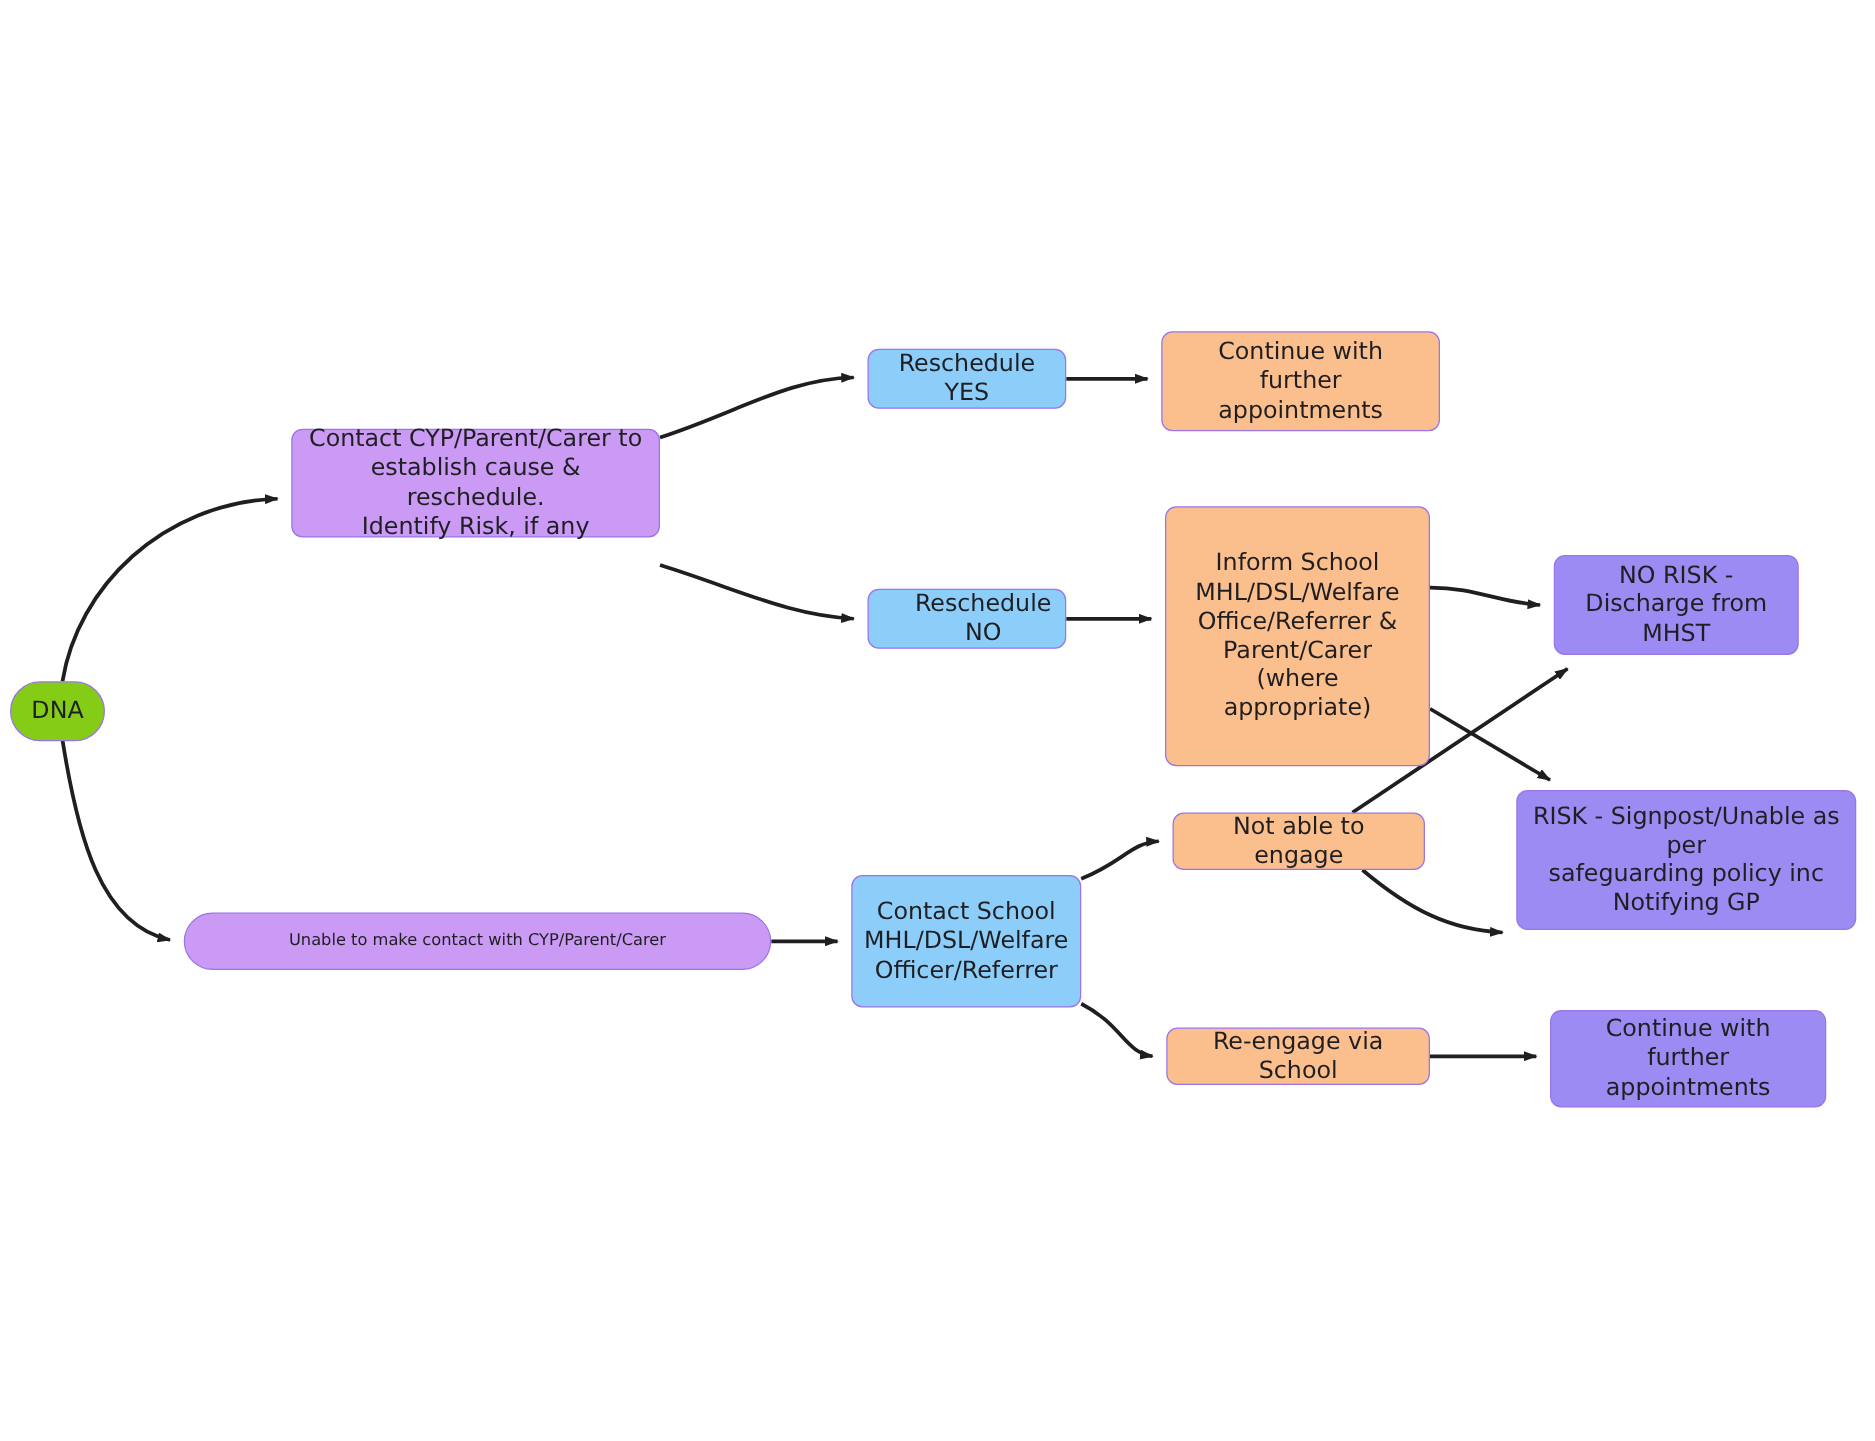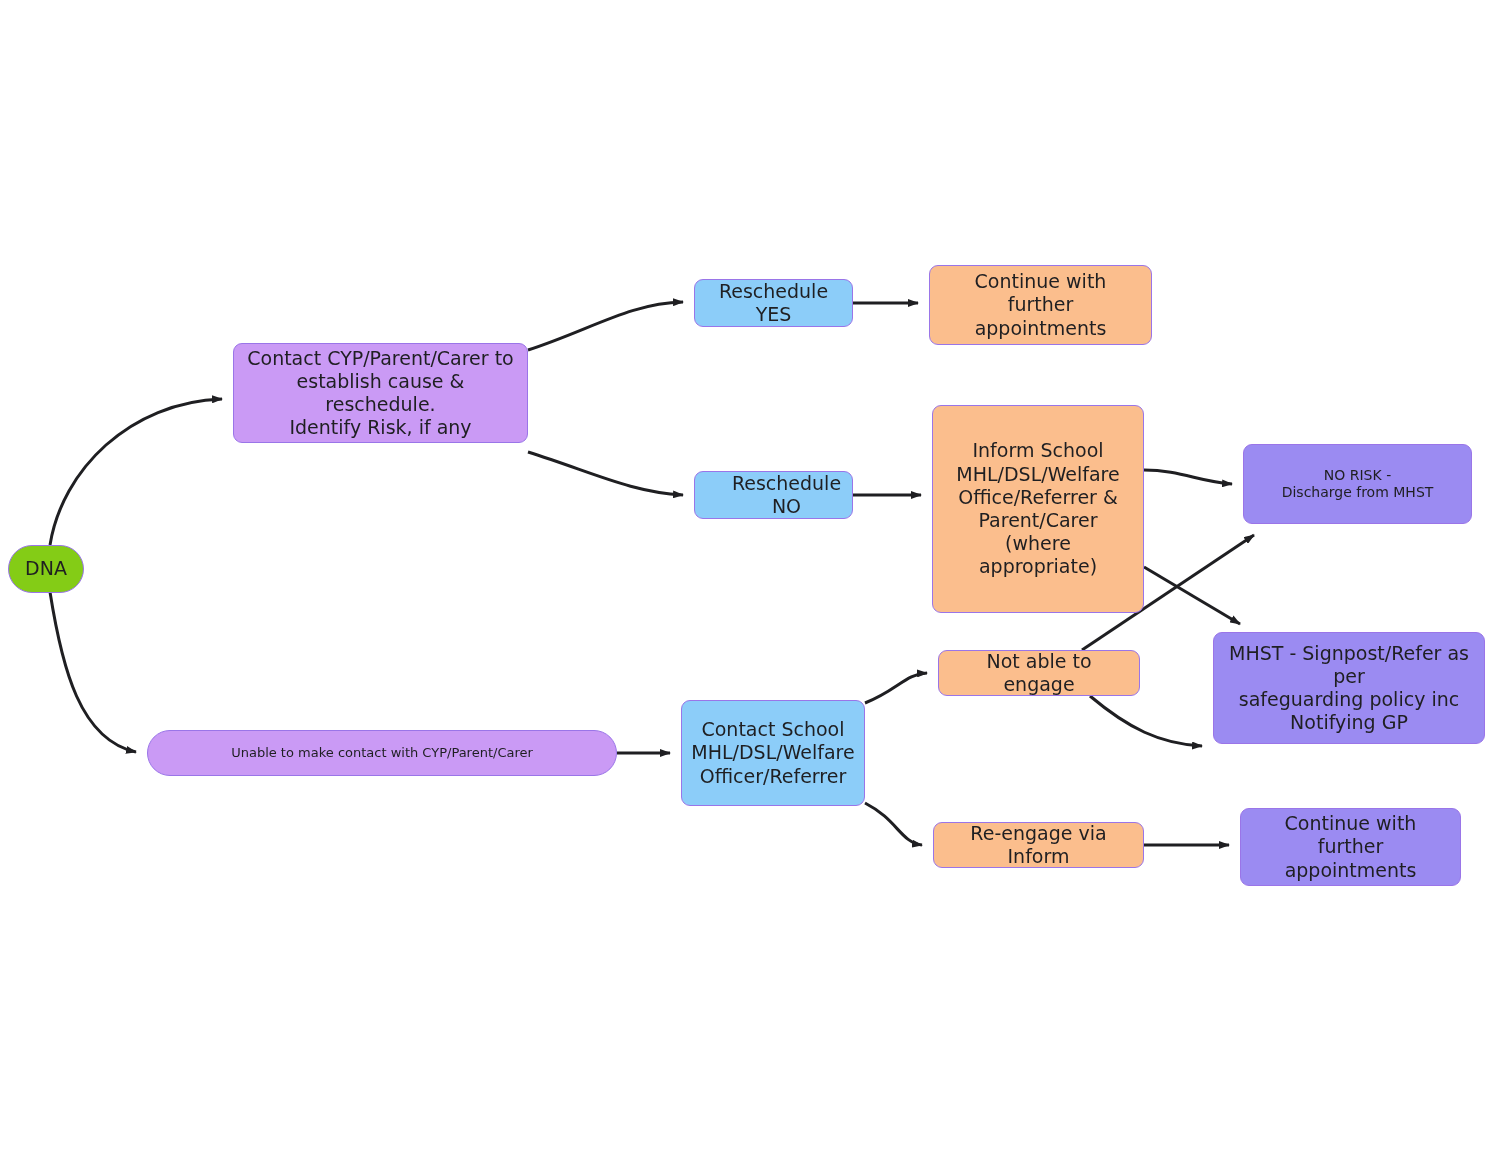--- a/index.html
+++ b/index.html
@@ -90,40 +90,40 @@
 
     <path d="M 1082,650 L 1254,535" fill="none" stroke="#1f1f22" stroke-width="3" marker-end="url(#arrowhead)"></path>
 
     <path d="M 1090,696 C 1128,728 1160,744 1202,746" fill="none" stroke="#1f1f22" stroke-width="3" marker-end="url(#arrowhead)"></path>
 
     <path d="M 1144,845 L 1229,845" fill="none" stroke="#1f1f22" stroke-width="3" marker-end="url(#arrowhead)"></path>
   </svg>
 
   <div id="node-layer">
       <div class="node shape-stadium fill-pink" style="left: 8px; top: 545px; width: 76px; height: 48px; font-size: 19px;">DNA</div>
-      <div class="node shape-round fill-purple" style="left: 233px; top: 343px; width: 295px; height: 100px; font-size: 19px;">Contact CYP/Parent/Carer to
+      <div class="node shape-round fill-purple" style="left: 233px; top: 343px; width: 295px; height: 87px; font-size: 19px;">Contact CYP/Parent/Carer to
 establish cause &amp; reschedule.
 Identify Risk, if any</div>
       <div class="node shape-stadium fill-purple" style="left: 147px; top: 730px; width: 470px; height: 46px; font-size: 13px;">Unable to make contact with CYP/Parent/Carer</div>
       <div class="node shape-round fill-blue" style="left: 694px; top: 279px; width: 159px; height: 48px; font-size: 19px;">Reschedule YES</div>
       <div class="node shape-round fill-blue" style="left: 694px; top: 471px; width: 159px; height: 48px; font-size: 19px; padding-left: 36px;">Reschedule NO</div>
       <div class="node shape-round fill-orange" style="left: 929px; top: 265px; width: 223px; height: 80px; font-size: 19px;">Continue with further
 appointments</div>
       <div class="node shape-round fill-orange" style="left: 932px; top: 405px; width: 212px; height: 208px; font-size: 19px;">Inform School
 MHL/DSL/Welfare
 Office/Referrer &amp;
 Parent/Carer (where
 appropriate)</div>
       <div class="node shape-round fill-blue" style="left: 681px; top: 700px; width: 184px; height: 106px; font-size: 19px;">Contact School
 MHL/DSL/Welfare
 Officer/Referrer</div>
       <div class="node shape-round fill-orange" style="left: 938px; top: 650px; width: 202px; height: 46px; font-size: 19px;">Not able to engage</div>
-      <div class="node shape-round fill-orange" style="left: 933px; top: 822px; width: 211px; height: 46px; font-size: 19px;">Re-engage via Inform</div>
-      <div class="node shape-round fill-indigo" style="left: 1243px; top: 444px; width: 229px; height: 80px; font-size: 14px;">NO RISK -
+      <div class="node shape-round fill-orange" style="left: 933px; top: 822px; width: 211px; height: 46px; font-size: 19px;">Re-engage via School</div>
+      <div class="node shape-round fill-indigo" style="left: 1243px; top: 444px; width: 196px; height: 80px; font-size: 19px;">NO RISK -
 Discharge from MHST</div>
-      <div class="node shape-round fill-indigo" style="left: 1213px; top: 632px; width: 272px; height: 112px; font-size: 19px;">MHST - Signpost/Refer as per
+      <div class="node shape-round fill-indigo" style="left: 1213px; top: 632px; width: 272px; height: 112px; font-size: 19px;">RISK - Signpost/Unable as per
 safeguarding policy inc
 Notifying GP</div>
       <div class="node shape-round fill-indigo" style="left: 1240px; top: 808px; width: 221px; height: 78px; font-size: 19px;">Continue with further
 appointments</div>
     </div>
 
 </div>
 
 </body></html>

